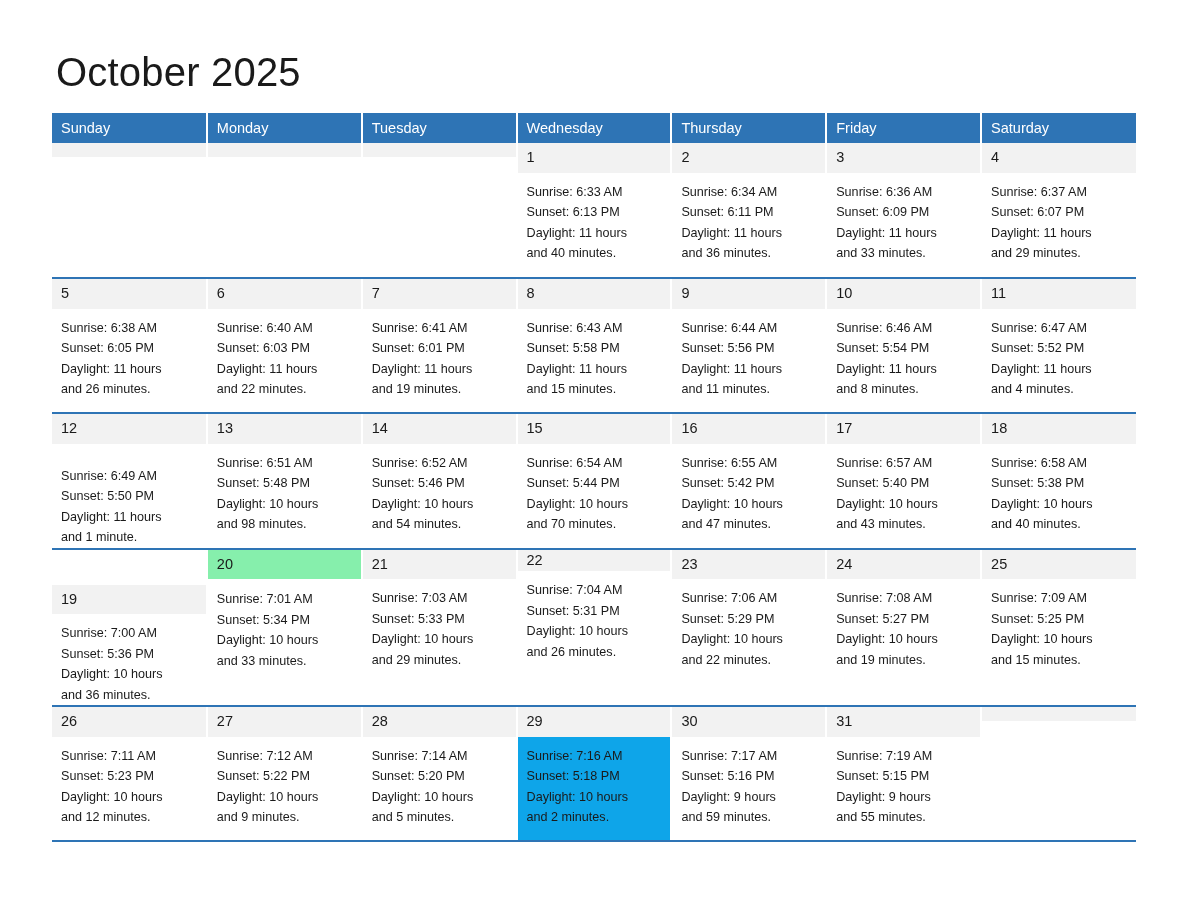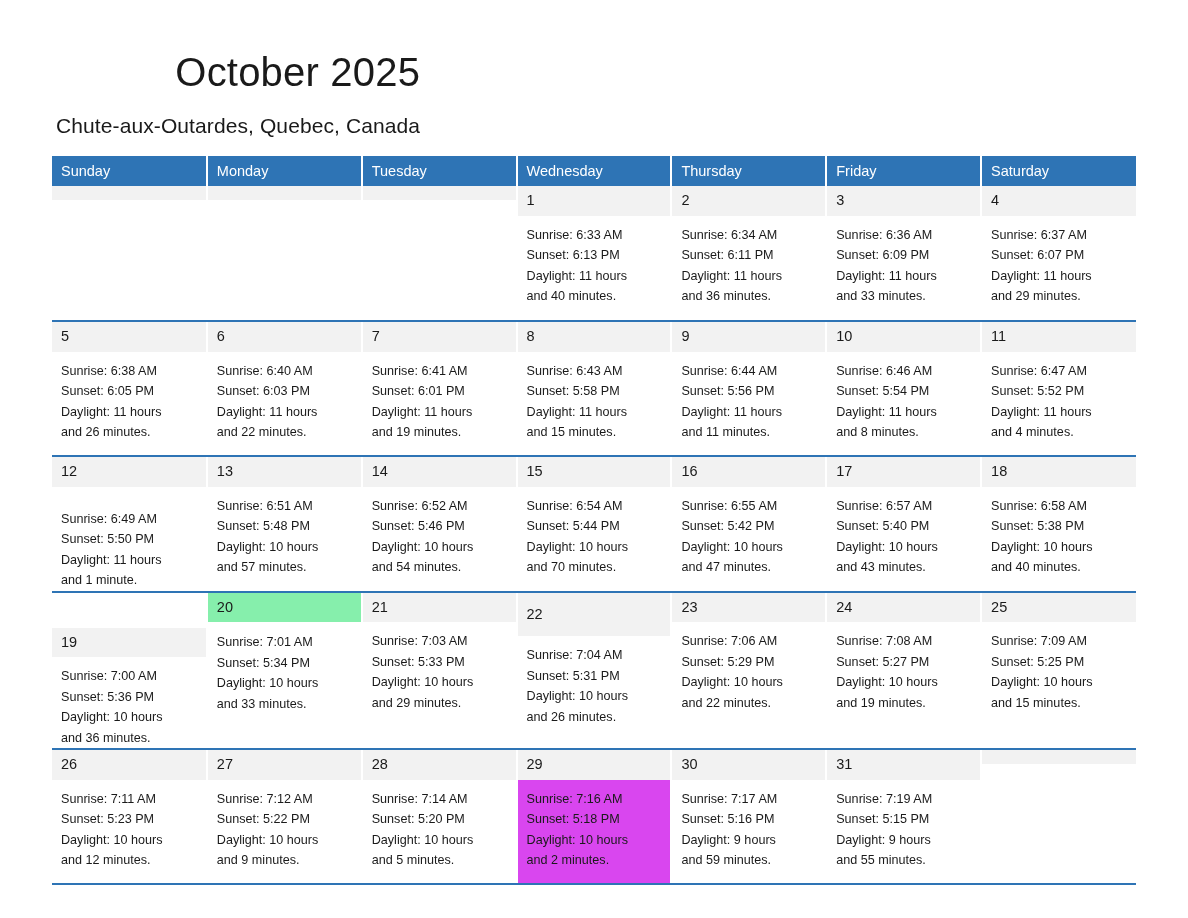--- a/index.html
+++ b/index.html
@@ -118,21 +118,20 @@
   tr.week-row td { border-bottom: 2px solid #2e74b5; }
 </style>
 </head>
 <body>
 
 <div class="page">
 
   <div class="header">
     <div class="title-block">
       <h1 class="month-title">October 2025</h1>
-      <div class="location">Chute-aux-Outardes, Quebec, Canada</div>
     </div>
   </div>
 
   <table class="calendar">
     <thead>
       <tr>
         <th>Sunday</th>
         <th>Monday</th>
         <th>Tuesday</th>
         <th>Wednesday</th>
@@ -297,21 +296,21 @@
               </div>
             </div>
           </td>
           <td class="shaded" style="background: rgb(255, 255, 255);">
             <div class="cell-inner" style="background: transparent;">
               <div class="daynum" style="background: rgb(242, 242, 242); margin: -7px -9px 9px; padding: 7px 9px;">13</div>
               <div class="info">
                 <div>Sunrise: 6:51 AM</div>
                 <div>Sunset: 5:48 PM</div>
                 <div>Daylight: 10 hours</div>
-                <div>and 57 minutes.</div>
+                <div>and 98 minutes.</div>
               </div>
             </div>
           </td>
           <td class="shaded" style="background: rgb(255, 255, 255);">
             <div class="cell-inner" style="background: transparent;">
               <div class="daynum" style="background: rgb(242, 242, 242); margin: -7px -9px 9px; padding: 7px 9px;">14</div>
               <div class="info">
                 <div>Sunrise: 6:52 AM</div>
                 <div>Sunset: 5:46 PM</div>
                 <div>Daylight: 10 hours</div>
@@ -393,21 +392,21 @@
               <div class="info">
                 <div>Sunrise: 7:03 AM</div>
                 <div>Sunset: 5:33 PM</div>
                 <div>Daylight: 10 hours</div>
                 <div>and 29 minutes.</div>
               </div>
             </div>
           </td>
           <td class="shaded" style="background: rgb(255, 255, 255);">
             <div class="cell-inner" style="background: transparent;">
-              <div class="daynum" style="background: rgb(242, 242, 242); margin: -7px -9px 9px; padding: 14px 9px;">22</div>
+              <div class="daynum" style="background: rgb(242, 242, 242); margin: -7px -9px 9px; padding: 3px 9px;">22</div>
               <div class="info">
                 <div>Sunrise: 7:04 AM</div>
                 <div>Sunset: 5:31 PM</div>
                 <div>Daylight: 10 hours</div>
                 <div>and 26 minutes.</div>
               </div>
             </div>
           </td>
           <td class="shaded" style="background: rgb(255, 255, 255);">
             <div class="cell-inner" style="background: transparent;">
@@ -470,21 +469,21 @@
             <div class="cell-inner" style="background: transparent;">
               <div class="daynum" style="background: rgb(242, 242, 242); margin: -7px -9px 9px; padding: 7px 9px;">28</div>
               <div class="info">
                 <div>Sunrise: 7:14 AM</div>
                 <div>Sunset: 5:20 PM</div>
                 <div>Daylight: 10 hours</div>
                 <div>and 5 minutes.</div>
               </div>
             </div>
           </td>
-          <td class="shaded" style="background: #d946ef;">
+          <td class="shaded" style="background: #0ea5e9;">
             <div class="cell-inner" style="background: transparent;">
               <div class="daynum" style="background: rgb(242, 242, 242); margin: -7px -9px 9px; padding: 7px 9px;">29</div>
               <div class="info">
                 <div>Sunrise: 7:16 AM</div>
                 <div>Sunset: 5:18 PM</div>
                 <div>Daylight: 10 hours</div>
                 <div>and 2 minutes.</div>
               </div>
             </div>
           </td>

